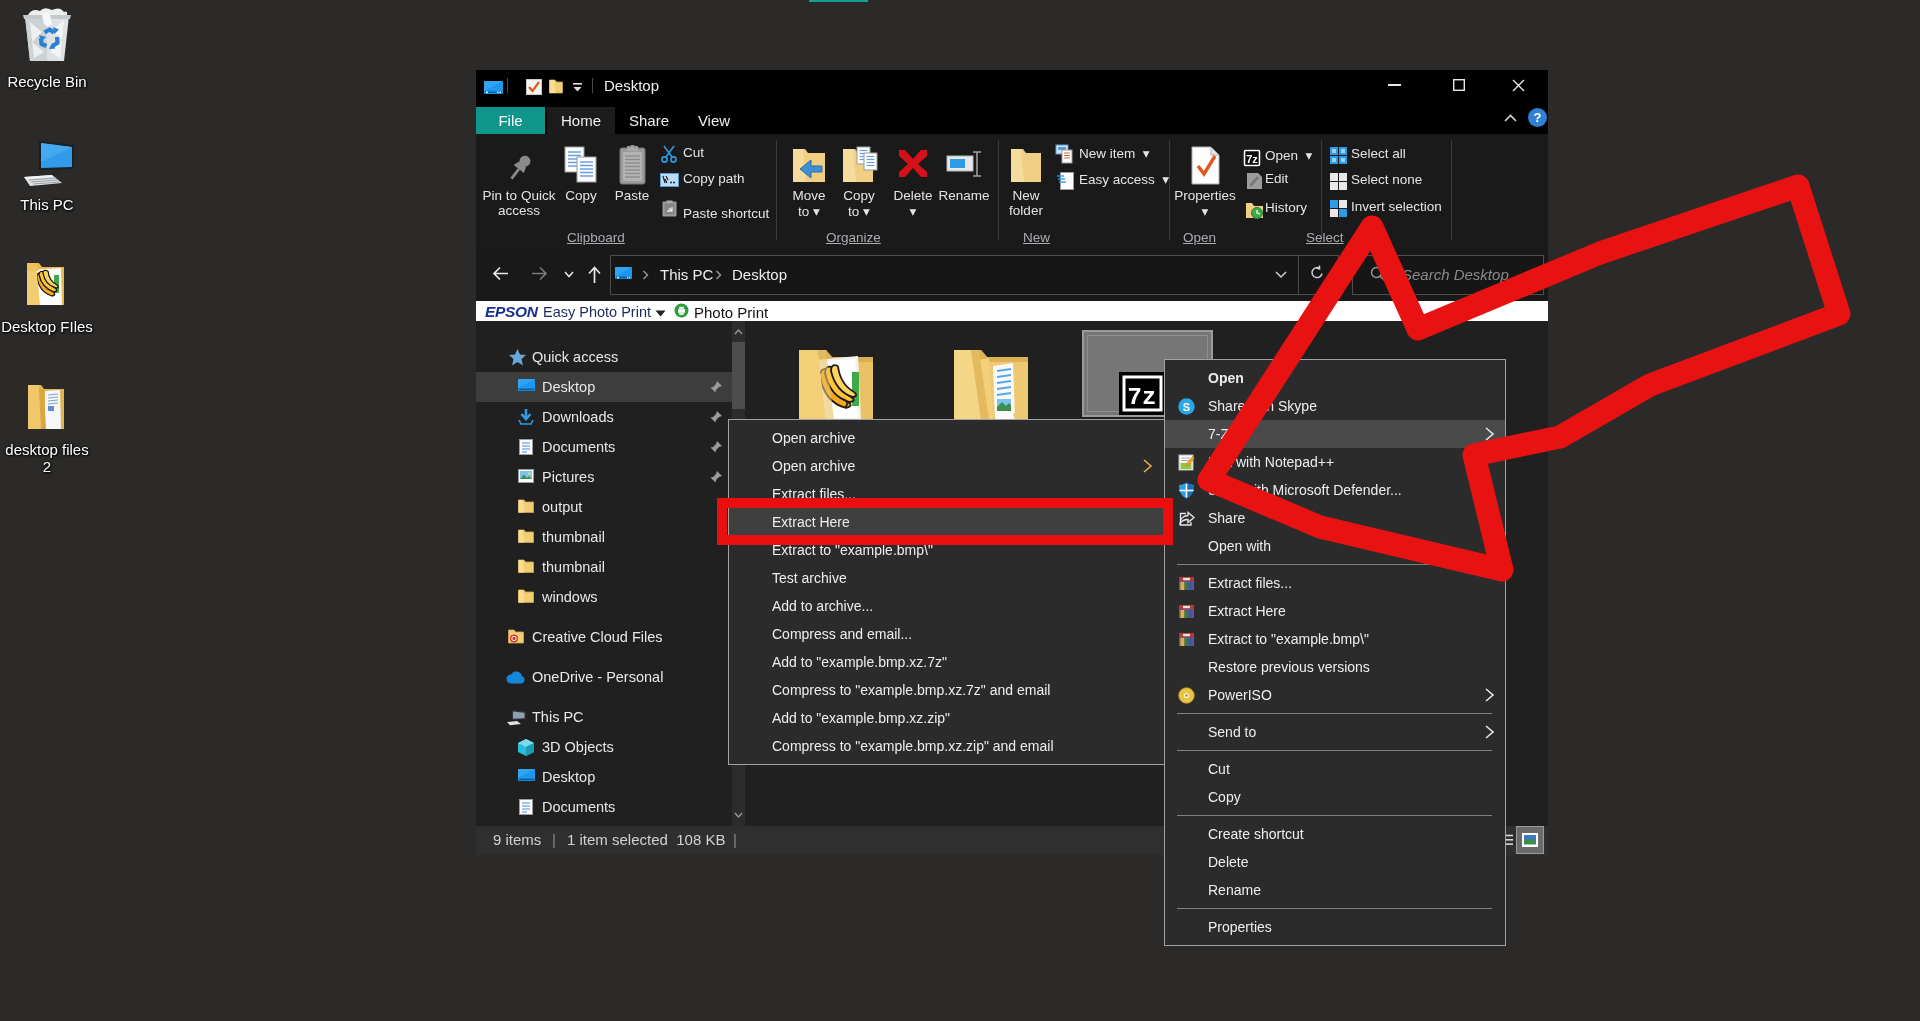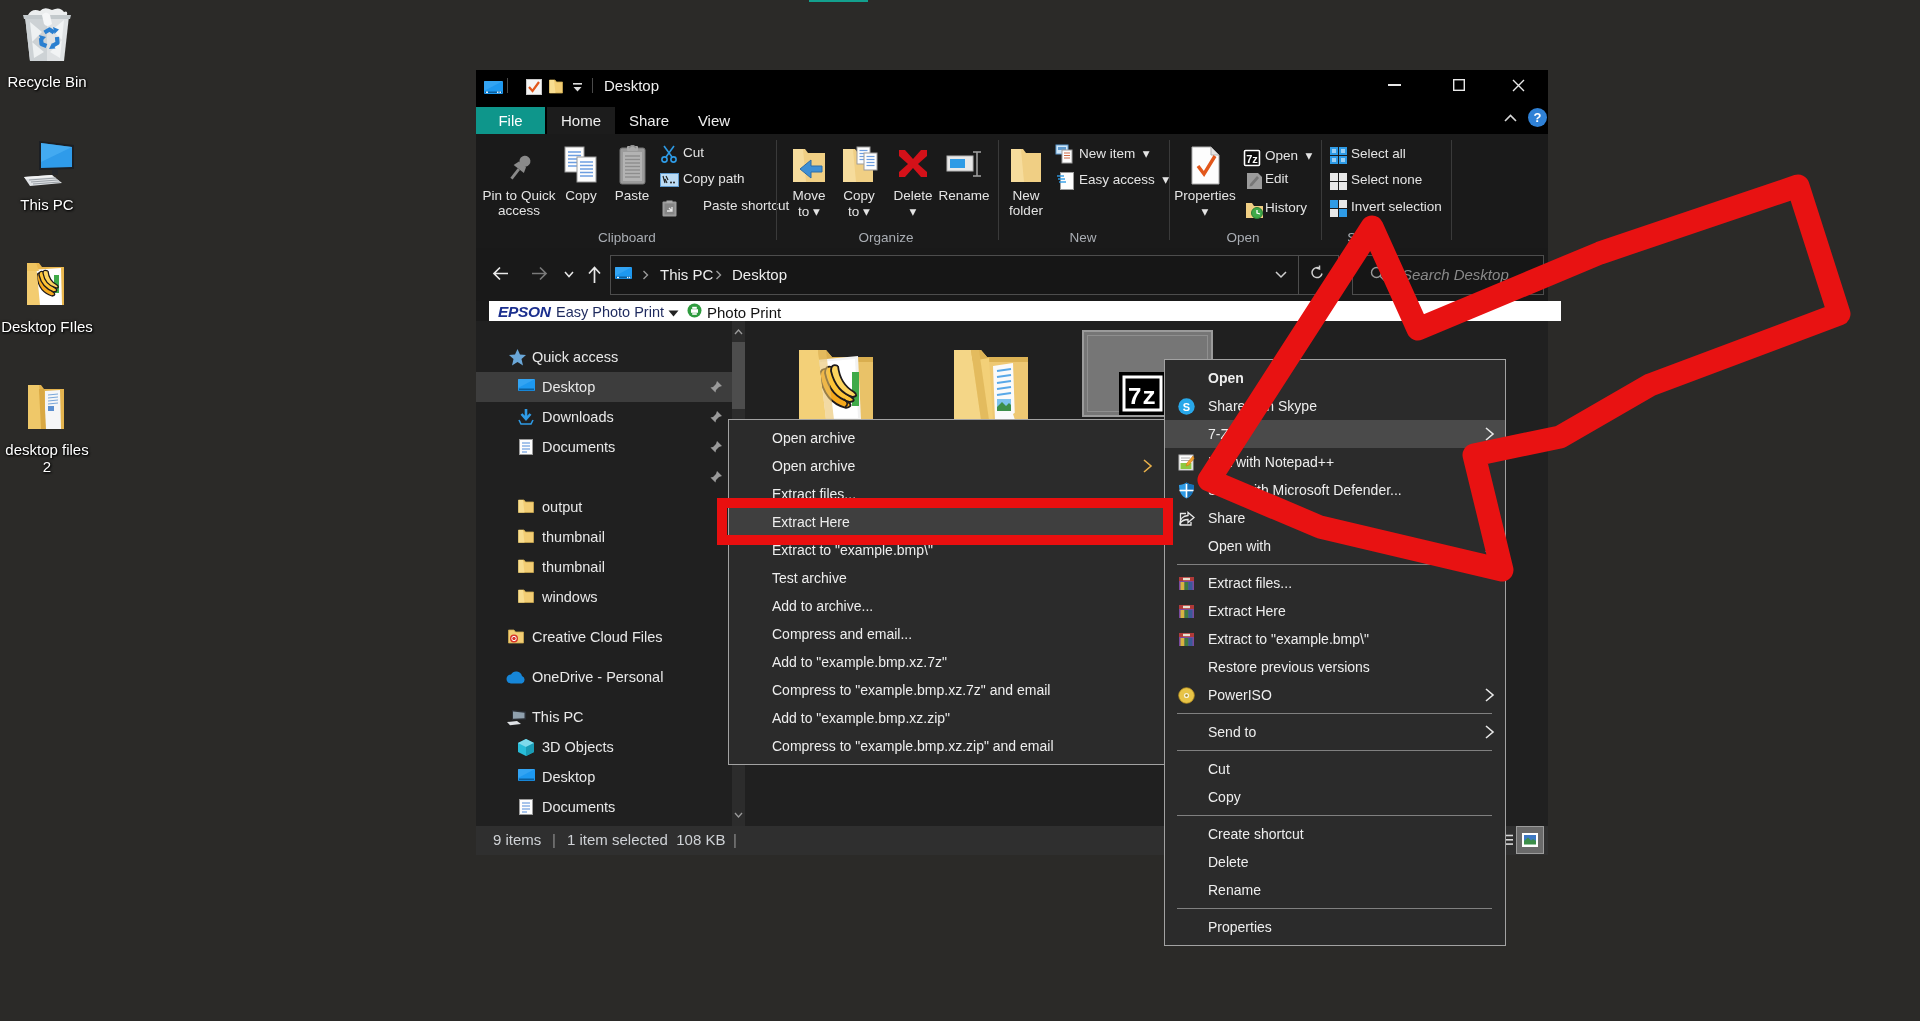--- a/index.html
+++ b/index.html
@@ -5,25 +5,25 @@
 * { margin:0; padding:0; box-sizing:border-box; }
 html,body { width:1920px; height:1021px; overflow:hidden; background:#2b2a28; font-family:"Liberation Sans", sans-serif; }
 .abs { position:absolute; }
 #deskicons .lbl { position:absolute; color:#fff; font-size:15px; text-align:center; text-shadow:1px 1px 2px #000, 0 0 3px #000; width:120px; }
 #win { position:absolute; left:476px; top:70px; width:1072px; height:785px; background:#1a1a1a; }
 #titlebar { position:absolute; left:0; top:0; width:1072px; height:31px; background:#000; }
 #tabrow { position:absolute; left:0; top:31px; width:1072px; height:33px; background:#000; }
 .tab { position:absolute; top:6px; height:27px; line-height:27px; font-size:15px; color:#eee; text-align:center; }
 #ribbon { position:absolute; left:0; top:64px; width:1072px; height:114px; background:#1a1a1a; }
 .gsep { position:absolute; top:6px; height:100px; width:1px; background:#3a3a3a; }
-.glabel { position:absolute; top:96px; font-size:13.5px; color:#a9adb3; text-align:center; width:120px; }
+.glabel { position:absolute; top:96px; font-size:13.5px; color:#a9adb3; width:120px;text-decoration:underline; }
 .rbtxt { position:absolute; font-size:13.5px; color:#e4e4e4; text-align:center; }
 .rstxt { position:absolute; font-size:13.5px; color:#e4e4e4; white-space:nowrap; }
 #addr { position:absolute; left:0; top:178px; width:1072px; height:53px; background:#191919; }
-#epson { position:absolute; left:0; top:231px; width:1072px; height:20px; background:#fff;margin-left:13px; }
+#epson { position:absolute; left:0; top:231px; width:1072px; height:20px; background:#fff; }
 #content { position:absolute; left:0; top:251px; width:1072px; height:505px; background:#202020; }
 #statusbar { position:absolute; left:0; top:756px; width:1072px; height:29px; background:#2f2f2f; color:#cfd2d6; font-size:15px; }
 .navrow { position:absolute; left:0; width:269px; height:30px; color:#e8e8e8; font-size:14.5px; line-height:30px; }
 .navrow .ic { position:absolute; top:7px; }
 .menu { position:absolute; background:#2b2b2b; border:1px solid #a2a2a2; z-index:20; }
 .mrow { position:relative; height:28px; line-height:28px; color:#eeeeee; font-size:14px; padding-left:43px; white-space:nowrap; }
 .msep { height:9px; position:relative; }
 .msep div { position:absolute; top:4px; left:12px; right:13px; height:1px; background:#808080; }
 .subarr { position:absolute; right:9px; top:7px; width:14px; height:14px; }
 .mico { position:absolute; left:13px; top:6px; width:17px; height:17px; }
@@ -209,21 +209,21 @@
         <circle cx="14" cy="9.5" r="1" fill="#222"></circle>
         <circle cx="17" cy="9.5" r="1" fill="#222" opacity="0"></circle>
     </svg>
     <div class="rstxt" style="left:207px;top:37px;">Copy path</div>
     <svg class="abs" style="left:186px;top:66px;" width="15" height="17" viewBox="0 0 15 17">
       <rect x="0.5" y="1.5" width="14" height="15" rx="1" fill="#9b9b9b"></rect>
       <rect x="2.5" y="3.5" width="10" height="11" fill="#858585"></rect>
       <rect x="4.5" y="0.5" width="6" height="2.6" fill="#a9a9a9"></rect>
       <path d="M5,11 L10,11 L10,7 M10,11 L7,8" stroke="#e8e8e8" stroke-width="1.3" fill="none"></path>
     </svg>
-    <div class="rstxt" style="left:207px;top:64px;margin-left:20px;">Paste shortcut</div>
+    <div class="rstxt" style="left:207px;top:72px;">Paste shortcut</div>
     <div class="gsep" style="left:300px;"></div>
     <div class="glabel" style="left:91px;">Clipboard</div>
 
     <svg class="abs" style="left:316px;top:12px;" width="34" height="38" viewBox="0 0 34 38">
       <path d="M1,3 L13,3 L16,7 L33,7 L33,36 L1,36 Z" fill="#f0cf84"></path>
       <path d="M1,3 L11,3 L14,36 L1,36 Z" fill="#f6dc9c"></path>
       <path d="M30,20 L19,20 L19,14 L8,23 L19,32 L19,26 L30,26 Z" fill="#3e8fd4" stroke="#2d6da8" stroke-width="1"></path>
     </svg>
     <div class="rbtxt" style="left:273px;top:54px;width:120px;">Move<br>to&nbsp;▾</div>
     <svg class="abs" style="left:366px;top:12px;" width="36" height="38" viewBox="0 0 36 38">
@@ -488,20 +488,29 @@
         <svg class="ic" style="left:43px;" width="14" height="16" viewBox="0 0 14 16">
           <rect x="0.5" y="0.5" width="13" height="15" fill="#fdfdfd" stroke="#9b9b9b"></rect>
           <g stroke="#6d9ee0" stroke-width="1.2">
             <line x1="3" y1="4" x2="11" y2="4"></line>
             <line x1="3" y1="7" x2="11" y2="7"></line>
             <line x1="3" y1="10" x2="11" y2="10"></line>
             <line x1="3" y1="13" x2="8" y2="13"></line>
           </g>
         </svg>
         <span style="position:absolute;left:66px;">Documents</span>
+      </div>
+    <div class="navrow" style="top:141px;">
+        <svg class="ic" style="left:42px;" width="16" height="14" viewBox="0 0 16 14">
+          <rect x="0.5" y="0.5" width="15" height="13" fill="#fdfdfd" stroke="#9b9b9b"></rect>
+          <rect x="2" y="2" width="12" height="8" fill="#7ec3ee"></rect>
+          <path d="M2,10 L6,5.5 L9,9 L11,7 L14,10 Z" fill="#3d8f4a"></path>
+          <circle cx="11.5" cy="4.5" r="1.2" fill="#f5e04e"></circle>
+        </svg>
+        <span style="position:absolute;left:66px;">Pictures</span>
       </div>
     <div class="navrow" style="top:171px;">
         <svg class="ic" style="left:42px;" width="16" height="14" viewBox="0 0 16 14">
           <path d="M0.5,1 L6,1 L7.5,3 L15.5,3 L15.5,13.5 L0.5,13.5 Z" fill="#f2cd74" stroke="#caa84e" stroke-width="0.8"></path>
           <path d="M0.5,1 L5,1 L6.5,13.5 L0.5,13.5 Z" fill="#f8dd90"></path>
         </svg>
         <span style="position:absolute;left:66px;">output</span>
       </div>
     <div class="navrow" style="top:201px;">
         <svg class="ic" style="left:42px;" width="16" height="14" viewBox="0 0 16 14">

